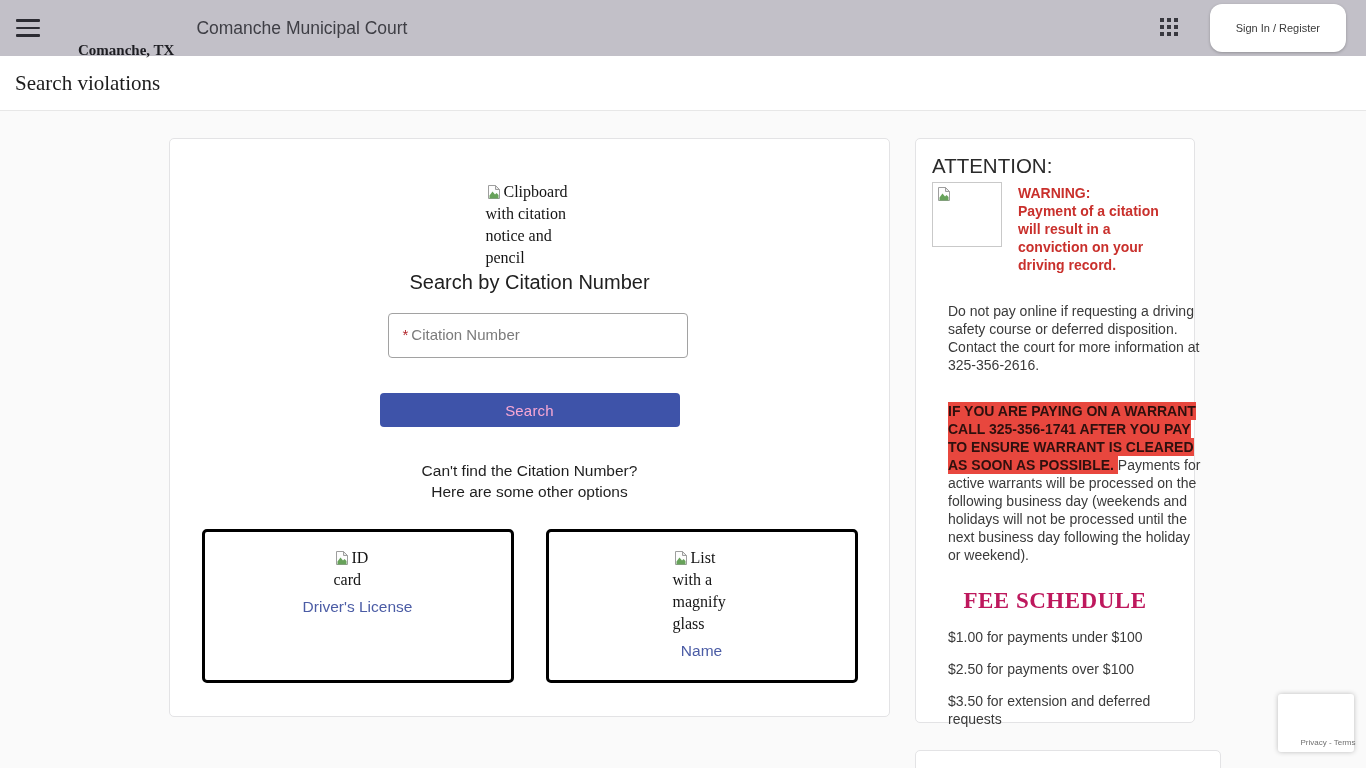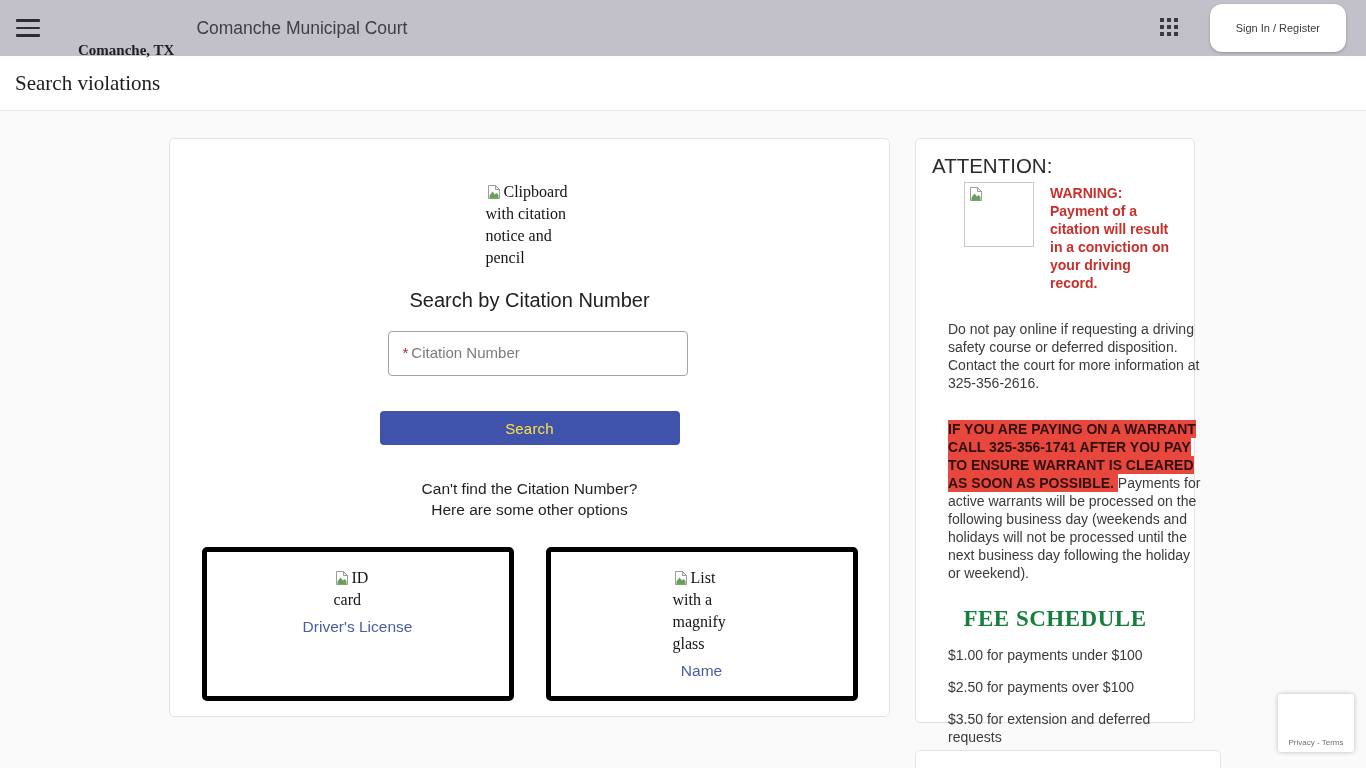--- a/index.html
+++ b/index.html
@@ -36,64 +36,64 @@
                text-align:center; padding-top:42px; }
 
   
   .bimg { display:inline-block; text-align:left; font-family:"Liberation Serif", serif;
           font-size:16px; line-height:22px; color:#141414; }
   .bimg svg { vertical-align:-3px; margin-right:2px; }
   .bimg-clipboard { width:88px; }
   .bimg-id { width:48px; }
   .bimg-list { width:58px; }
 
-  .search-heading { font-size:20px; color:#202020; margin-top:20px; font-weight:400; }
+  .search-heading { font-size:20px; color:#202020; margin-top:2px; font-weight:400; }
 
   .input-wrap { position:relative; width:284px; margin:19px auto 0; }
   .citation-input { width:300px; height:45px; border:1px solid #a2a2a2; border-radius:4px;
                     font-size:15px; padding:0 14px; color:#333; background:#fff; outline:none; }
   .fake-placeholder { position:absolute; left:15px; top:13px; font-size:15px; color:#7b7b7b;
                       pointer-events:none; }
   .fake-placeholder .req { color:#b3282d; margin-right:3px; }
 
   .search-btn { display:block; width:300px; height:34px; margin:35px auto 0; background:#3e53a9;
-                color:#fde047; font-size:15px; border:none; border-radius:4px; cursor:pointer;
+                color:#f9a8d4; font-size:15px; border:none; border-radius:4px; cursor:pointer;
                 font-family:"Liberation Sans",sans-serif; letter-spacing:.2px; }
 
   .help-text { margin-top:33px; font-size:15.5px; color:#1f1f1f; line-height:21px; }
 
   .options-row { display:flex; justify-content:center; gap:32px; margin-top:27px; }
-  .option-card { width:312px; height:154px; border:5px solid #000000; border-radius:5px;
+  .option-card { width:312px; height:154px; border:3px solid #000000; border-radius:5px;
                  background:#fff; padding-top:15px; text-align:center; cursor:pointer; }
   .option-link { display:inline-block; margin-top:7px; font-size:15.5px; color:#4b5ca5;
                  text-decoration:none; cursor:pointer; }
 
   
   .sidebar-card { position:absolute; left:915px; top:27px; width:280px; height:585px;
                   padding:15px 16px 0; font-size:14px; color:#3a3a3a; }
   .attention-heading { font-size:20.5px; color:#2a2a2a; font-weight:400; }
-  .warn-row { display:flex; margin-top:4px;margin-left:32px; }
+  .warn-row { display:flex; margin-top:4px; }
   .warn-imgbox { width:70px; height:65px; border:1px solid #c9c9c9; flex:0 0 auto;
                  padding:3px 0 0 3px; background:#fff; }
   .warn-text { margin-left:16px; font-weight:bold; color:#c9302c; font-size:14px;
                line-height:18px; padding-top:2px; }
   .sb-p { margin:28px 0 0 16px; line-height:18px; width:258px; }
   .hl { background:#e8473e; color:#2f100e; font-weight:bold; padding:1px 0; }
   .fee-heading { margin-top:24px; text-align:center; font-family:"Liberation Serif", serif;
-                 font-weight:bold; color:#15803d; font-size:23px; letter-spacing:.5px; }
+                 font-weight:bold; color:#be185d; font-size:23px; letter-spacing:.5px; }
   .fee-line { margin:14px 0 0 16px; line-height:18px; width:258px; }
 
   .sidebar-card2 { position:absolute; left:915px; top:639px; width:306px; height:140px; }
 
   
   .recaptcha { position:absolute; left:1278px; top:583px; width:76px; height:58px;
                background:#fff; border-radius:3px; box-shadow:0 0 5px rgba(0,0,0,.25);
                cursor:pointer; }
   .recaptcha .links { position:absolute; bottom:5px; width:100%; text-align:center;
-                      font-size:8px; color:#6f6f6f; }
+                      font-size:8px; color:#6f6f6f;margin-left:12px; }
   .recaptcha .links a { color:#6f6f6f; text-decoration:none; }
 </style>
 </head>
 <body>
 
 <div class="appbar">
   <div class="hamburger">
     <span></span>
       <span></span>
       <span></span>

